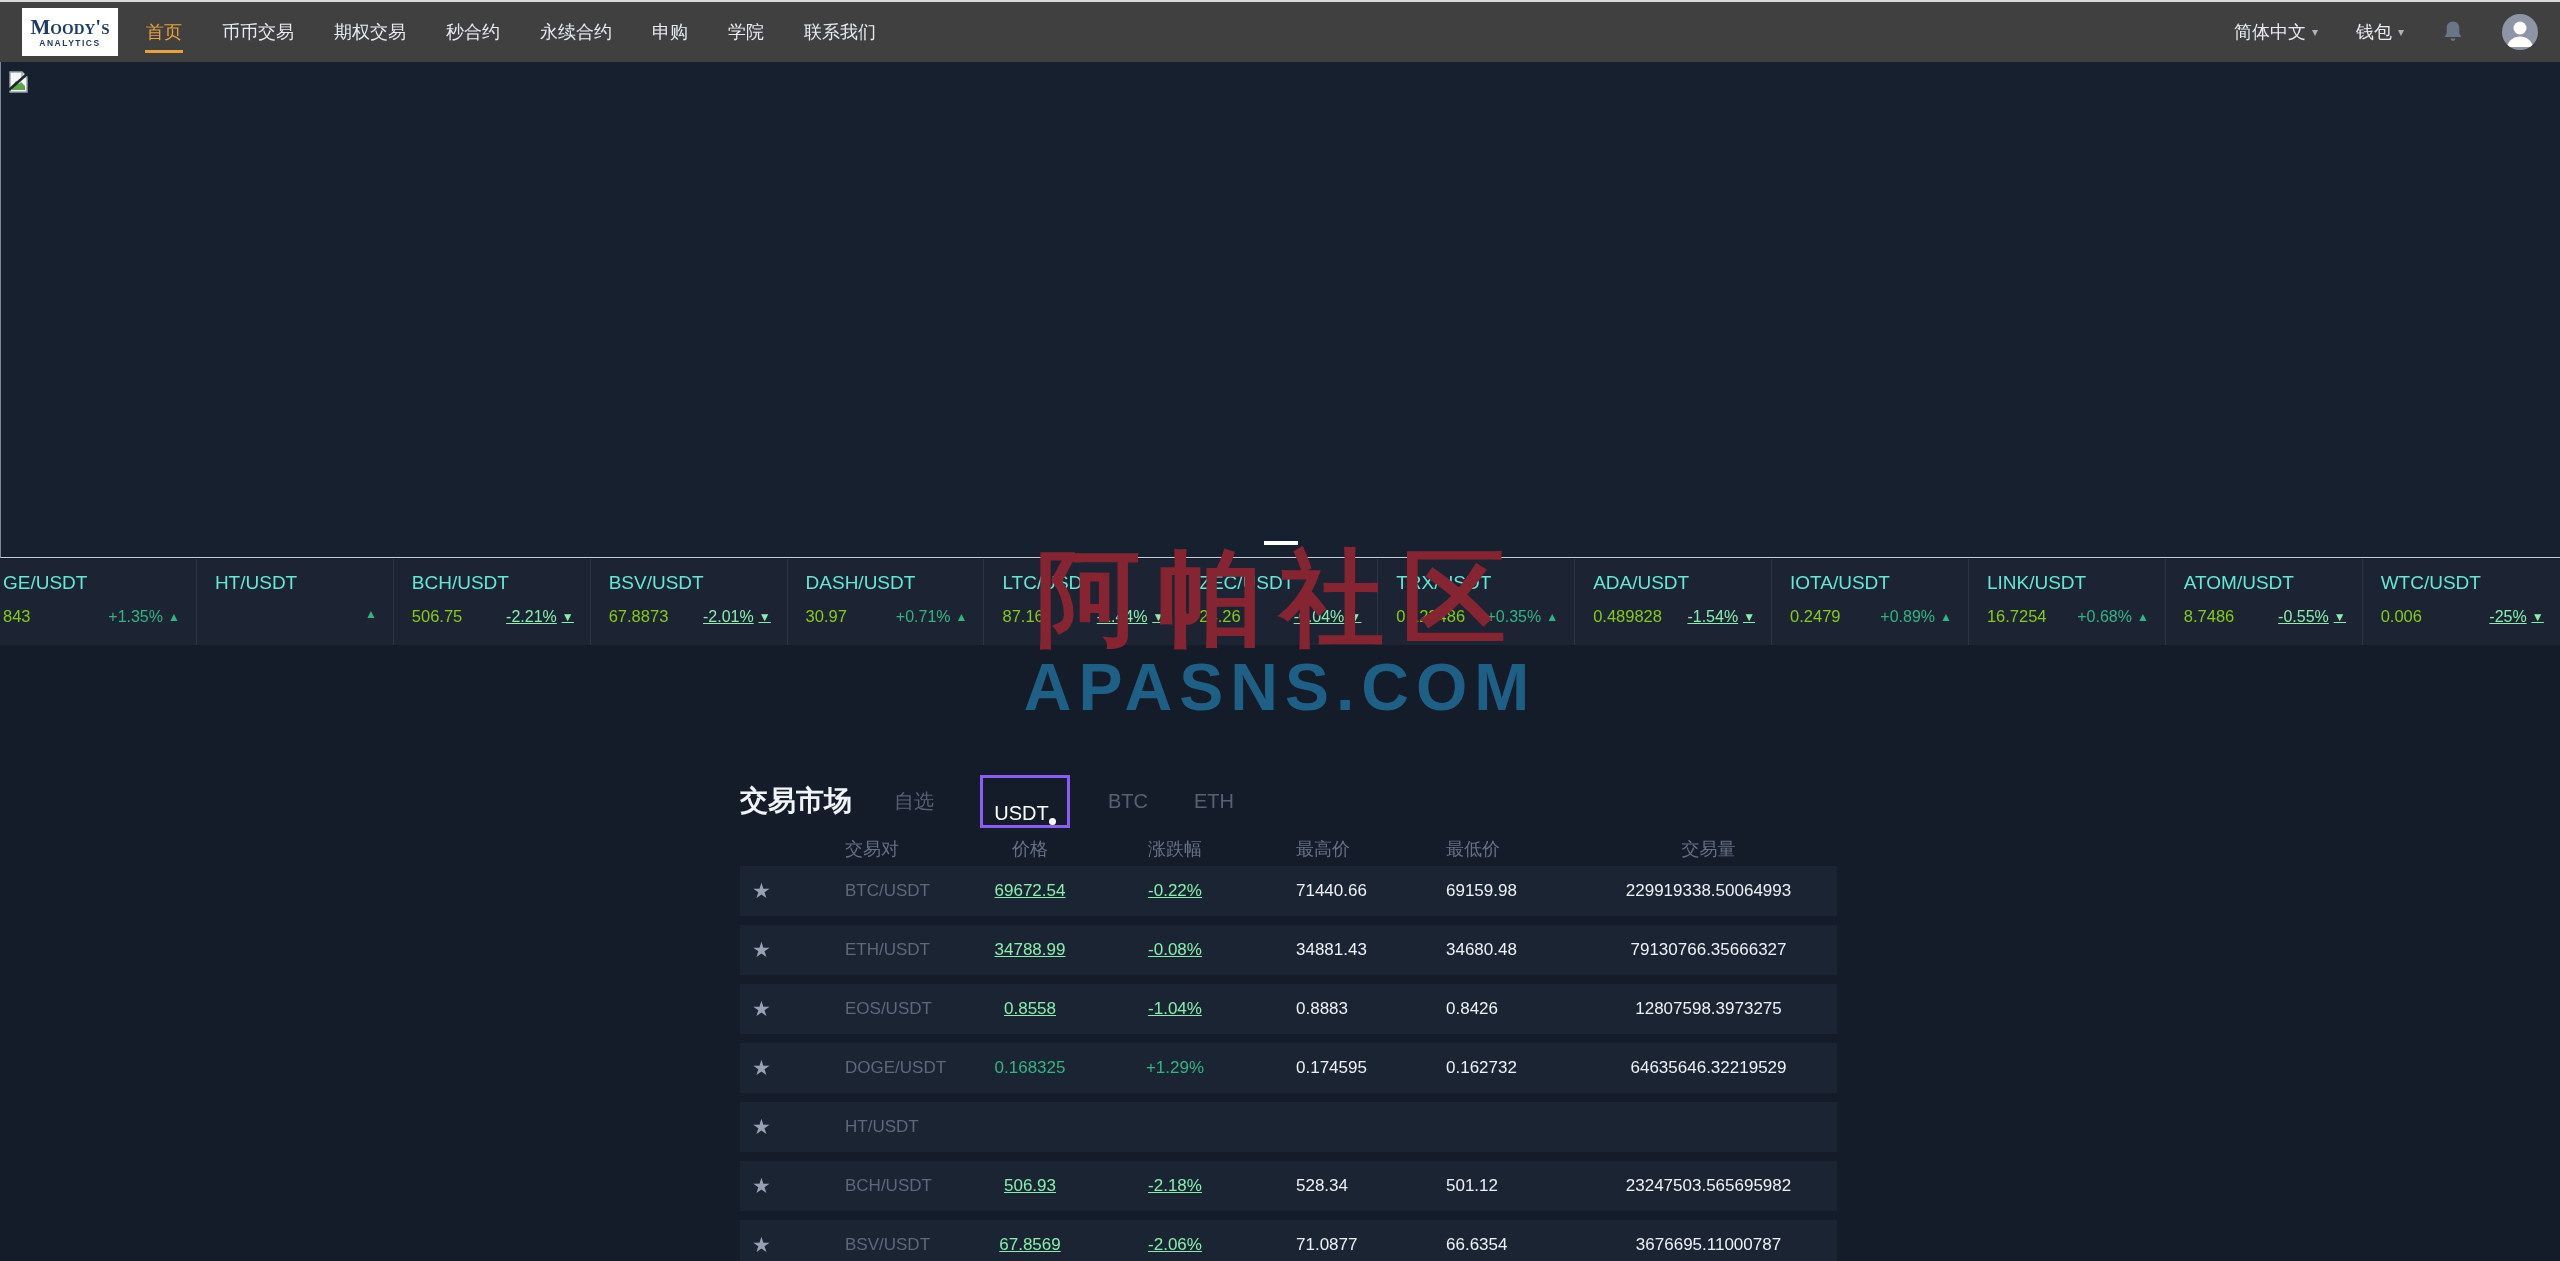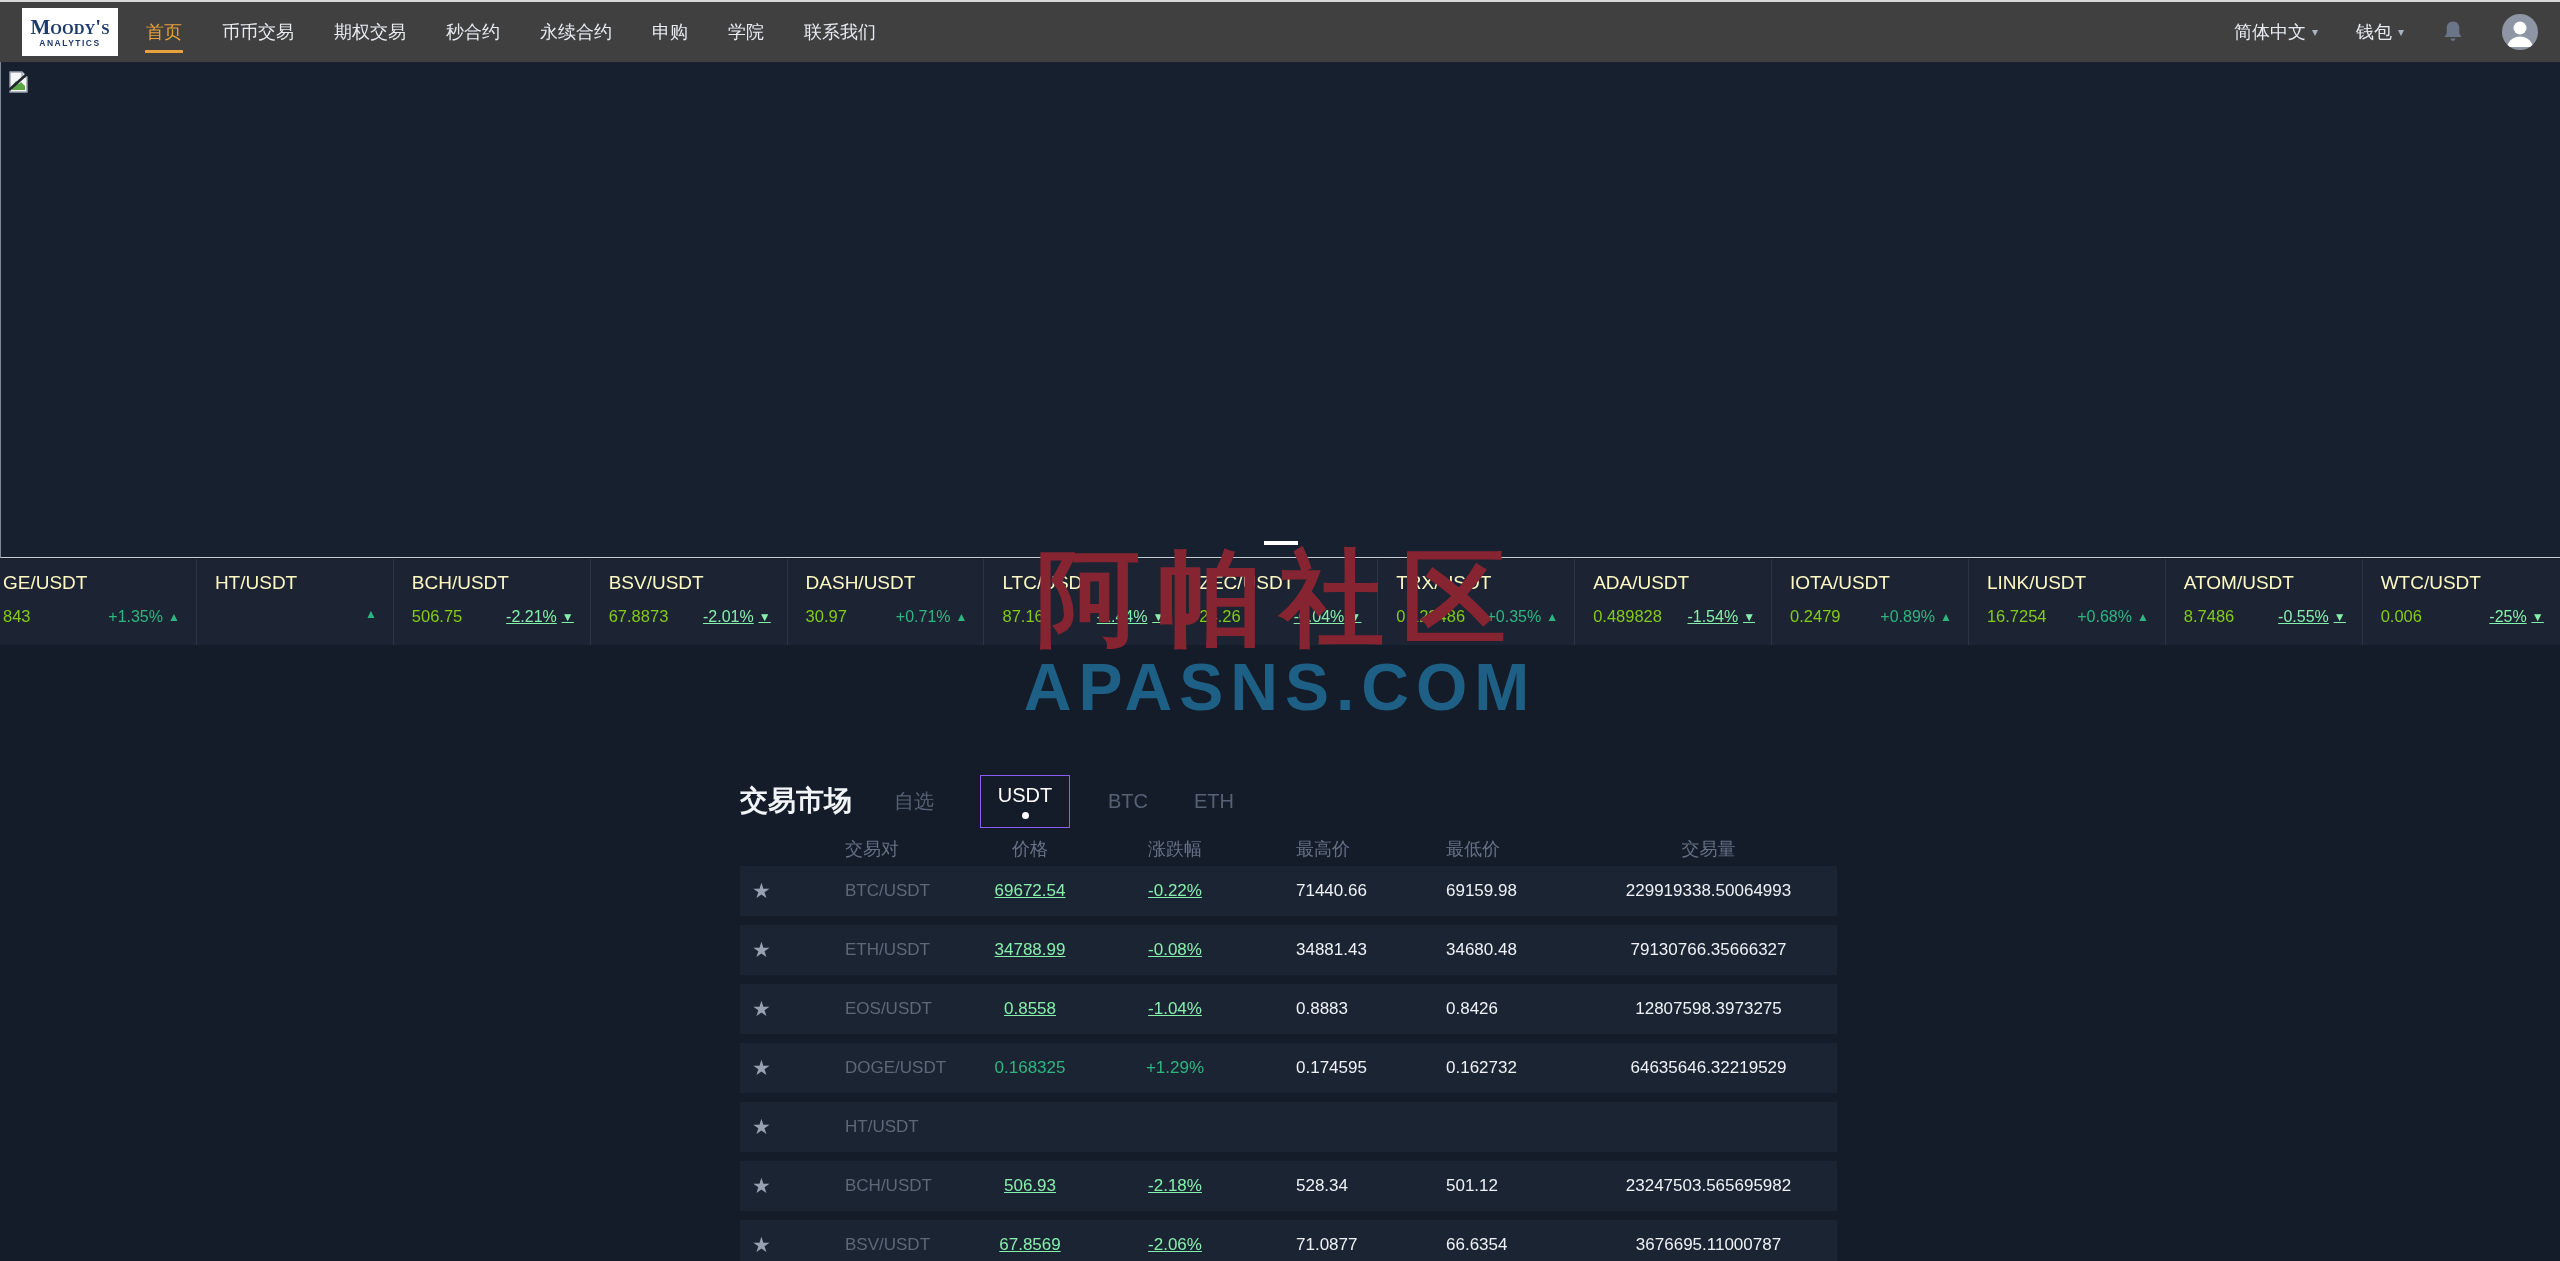--- a/index.html
+++ b/index.html
@@ -36,41 +36,41 @@
   .broken-img { position:absolute; top:8px; left:6px; }
   .banner-indicator { position:absolute; bottom:12px; left:50%; transform:translateX(-50%);
             width:34px; height:4px; background:#ffffff; cursor:pointer; }
 
   
   .ticker { position:absolute; top:559px; left:0; width:2560px; height:86px; background:#1c2433;
             display:flex; z-index:2; }
   .tcard { flex:0 0 196.9px; height:86px; border-right:1px solid #2b3547; padding:13px 16px 0 18px; cursor:pointer; }
   .tcard:first-child { padding-left:3px; }
   .tcard:last-child { border-right:none; }
-  .tpair { color:#fef9c3; font-size:19px; margin-bottom:13px; white-space:nowrap; }
+  .tpair { color:#5eead4; font-size:19px; margin-bottom:13px; white-space:nowrap; }
   .trow { display:flex; justify-content:space-between; align-items:center; }
   .tprice { color:#84cc16; font-size:16.5px; }
   .tchg { font-size:16px; display:flex; align-items:center; gap:5px; }
   .up { color:#2fb580; }
   .down { color:#86efac;text-decoration:underline; }
   .arr { font-style:normal; font-size:12px; }
 
   
   .watermark { position:absolute; top:546px; left:0; width:2560px; text-align:center;
                z-index:30; pointer-events:none; line-height:1; }
   .wm1 { font-size:104px; font-weight:700; color:#862531; letter-spacing:18px; }
   .wm2 { font-size:66px; font-weight:700; color:#1e6085; letter-spacing:7px; margin-top:4px; }
 
   
   .market { position:absolute; left:740px; top:774px; width:1097px; z-index:3; }
   .market-head { display:flex; align-items:center; height:54px; }
   .market-title { color:#f2f5f8; font-size:28px; font-weight:700; margin-right:42px; }
   .tab { color:#566274; font-size:20px; cursor:pointer; margin-right:46px; }
-  .tab-box { width:90px; height:53px; border:1px solid #8b5cf6; display:flex; flex-direction:column;
-             align-items:center; justify-content:center; margin-right:38px; cursor:pointer; }
+  .tab-box { width:90px; height:53px; border:3px solid #8b5cf6; display:flex; 
+             align-items:flex-end; justify-content:center; margin-right:38px; cursor:pointer; }
   .tab-box .tab-label { color:#ffffff; font-size:20px; margin:0; }
   .tab-dot { width:7px; height:7px; border-radius:50%; background:#ffffff; margin-top:5px; }
 
   .grid-row { display:grid; grid-template-columns:105px 145px 80px 210px 150px 150px 1fr;
               align-items:center; }
   .thead { height:34px; margin-top:4px; color:#667186; font-size:18px; }
   .c-star { padding-left:12px; }
   .c-pair { text-align:left; }
   .c-price,.c-chg,.c-vol { text-align:center; }
   .c-high,.c-low { text-align:left; padding-left:16px; }

